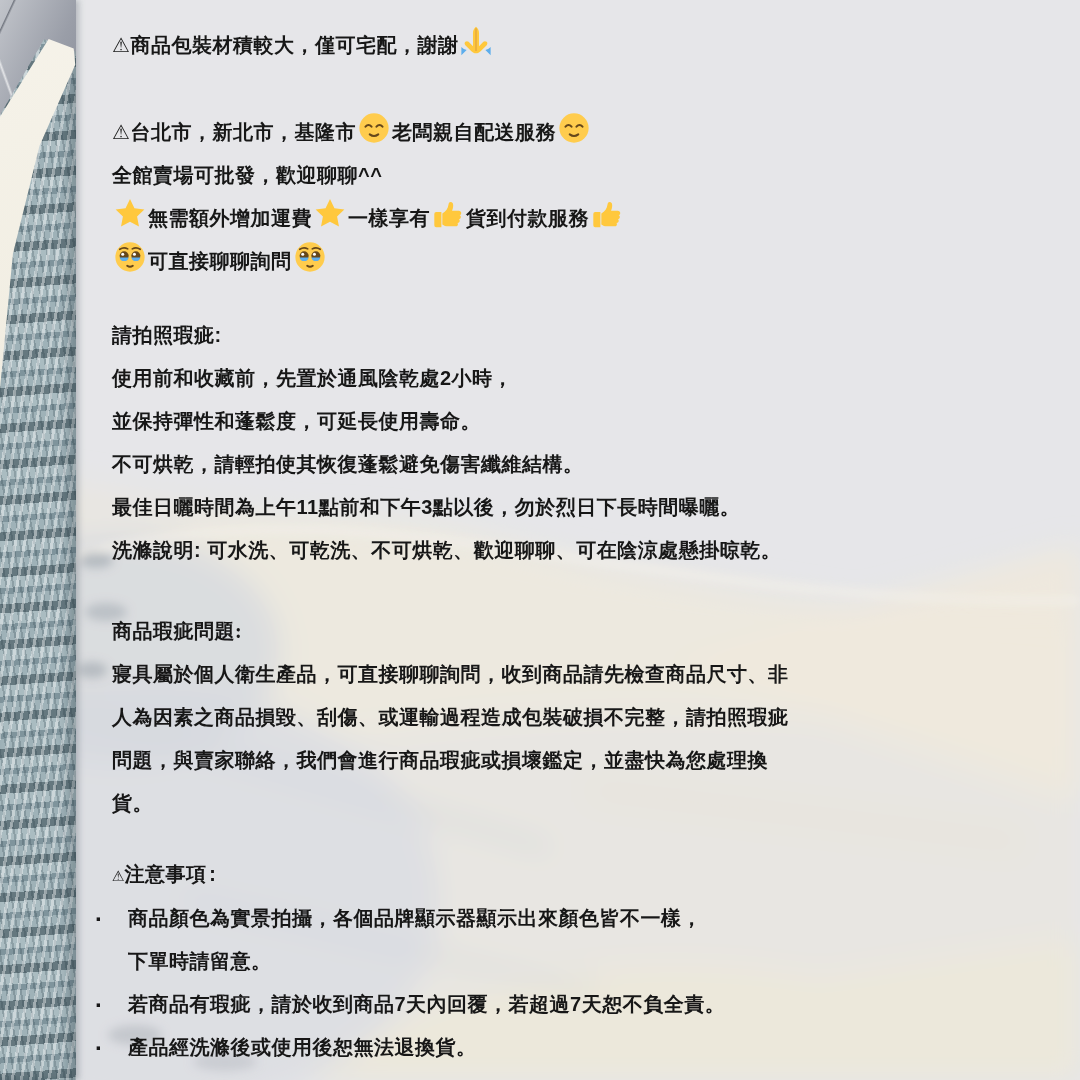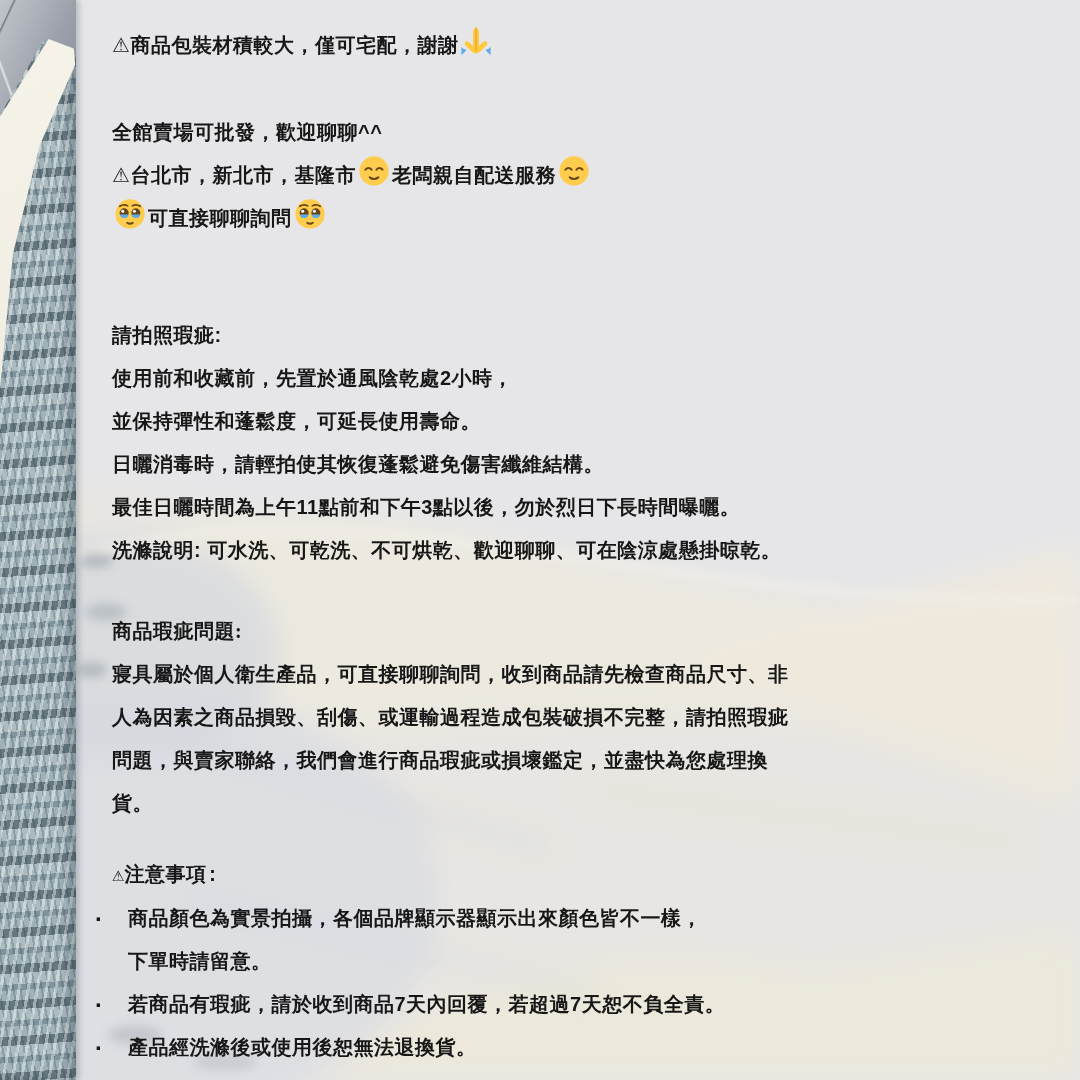--- a/index.html
+++ b/index.html
@@ -122,38 +122,47 @@
   <div class="fabric">
     <div class="quilt"></div>
     <div class="sherpa"></div>
   </div>
 
   <div class="txt" style="top:24px;">
     <div class="ln"><span>⚠商品包裝材積較大，僅可宅配，謝謝</span><svg class="em">
           <use href="#em-pray"></use>
         </svg></div>
     <div class="gap"></div>
-    <div class="ln"><span>全館賣場可批發，歡迎聊聊^^</span></div>
     <div class="ln"><span>⚠台北市，新北市，基隆市</span><svg class="em">
           <use href="#em-relieved"></use>
         </svg><span>老闆親自配送服務</span><svg class="em">
           <use href="#em-relieved"></use>
+        </svg></div>
+    <div class="ln"><span>全館賣場可批發，歡迎聊聊^^</span></div>
+    <div class="ln"><svg class="em">
+          <use href="#em-star"></use>
+        </svg><span>無需額外增加運費</span><svg class="em">
+          <use href="#em-star"></use>
+        </svg><span>一樣享有</span><svg class="em">
+          <use href="#em-thumb"></use>
+        </svg><span>貨到付款服務</span><svg class="em">
+          <use href="#em-thumb"></use>
         </svg></div>
     <div class="ln"><svg class="em">
           <use href="#em-tears"></use>
         </svg><span>可直接聊聊詢問</span><svg class="em">
           <use href="#em-tears"></use>
         </svg></div>
   </div>
 
   <div class="txt" style="top:314px;">
     <div class="ln">請拍照瑕疵:</div>
     <div class="ln">使用前和收藏前，先置於通風陰乾處2小時，</div>
     <div class="ln">並保持彈性和蓬鬆度，可延長使用壽命。</div>
-    <div class="ln">日曬消毒時，請輕拍使其恢復蓬鬆避免傷害纖維結構。</div>
+    <div class="ln">不可烘乾，請輕拍使其恢復蓬鬆避免傷害纖維結構。</div>
     <div class="ln">最佳日曬時間為上午11點前和下午3點以後，勿於烈日下長時間曝曬。</div>
     <div class="ln">洗滌說明: 可水洗、可乾洗、不可烘乾、歡迎聊聊、可在陰涼處懸掛晾乾。</div>
   </div>
 
   <div class="txt" style="top:610px;font-family:Liberation Serif, serif;">
     <div class="ln">商品瑕疵問題:</div>
     <div class="ln">寢具屬於個人衛生產品，可直接聊聊詢問，收到商品請先檢查商品尺寸、非</div>
     <div class="ln">人為因素之商品損毀、刮傷、或運輸過程造成包裝破損不完整，請拍照瑕疵</div>
     <div class="ln">問題，與賣家聯絡，我們會進行商品瑕疵或損壞鑑定，並盡快為您處理換</div>
     <div class="ln">貨。</div>

